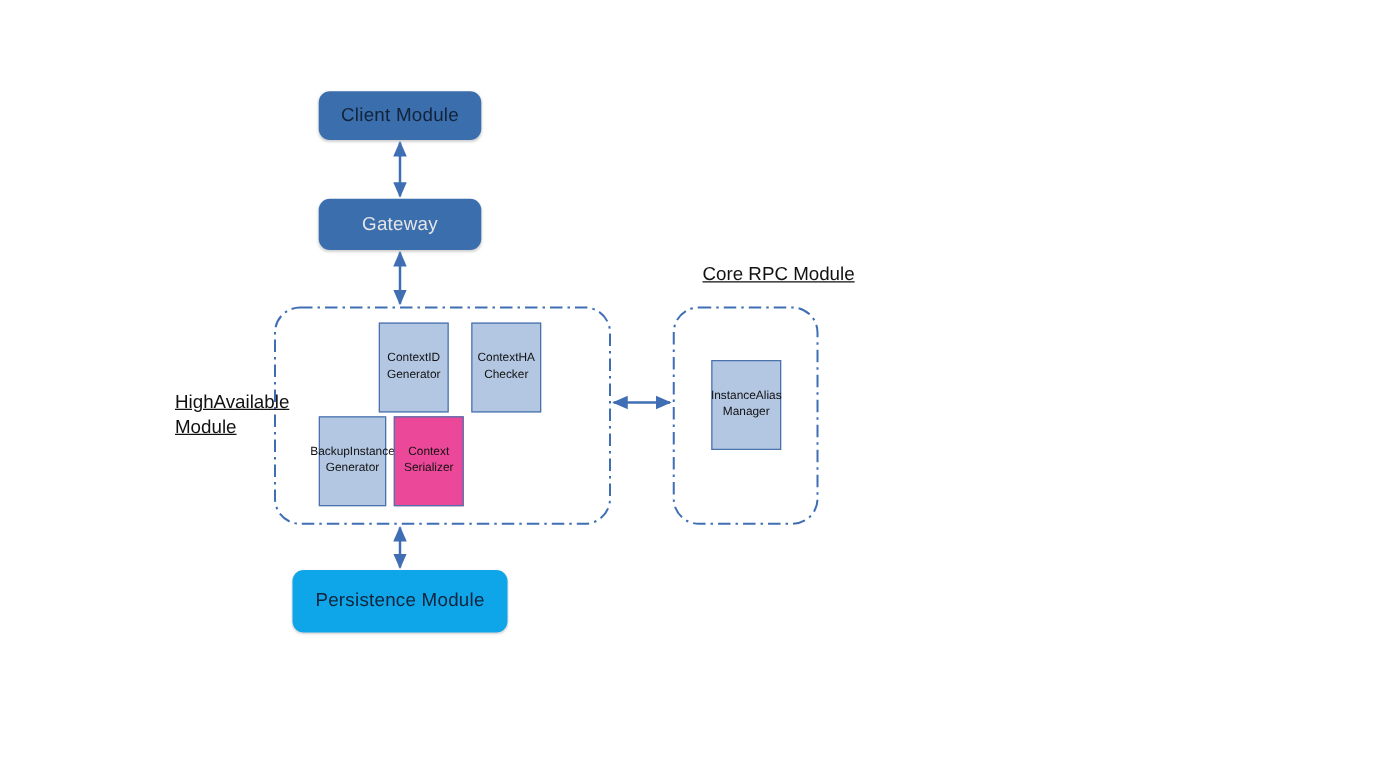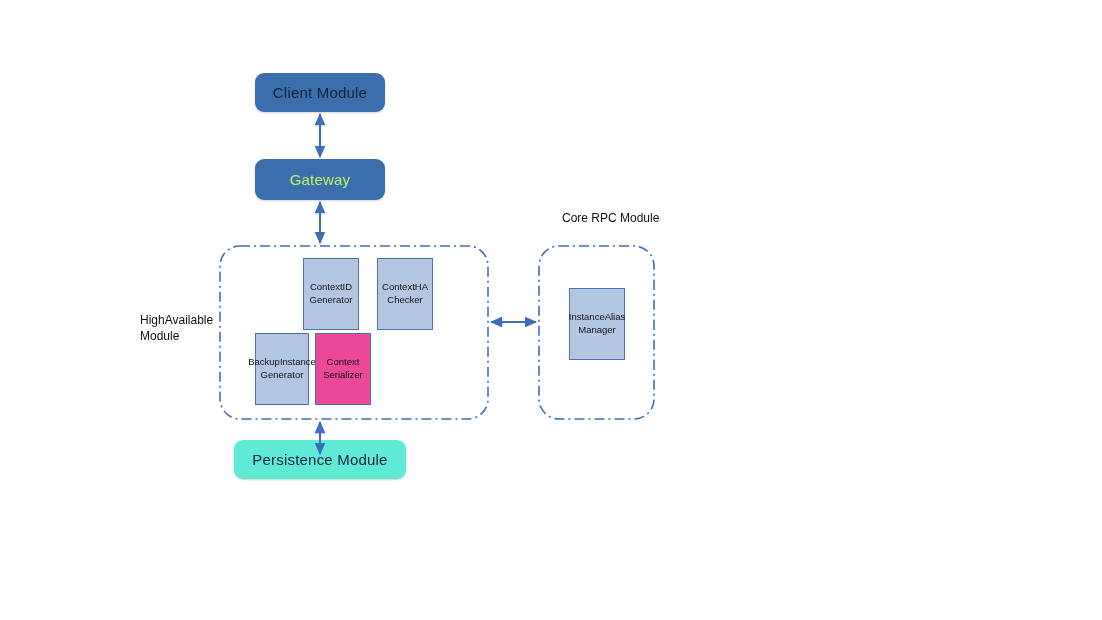--- a/index.html
+++ b/index.html
@@ -66,24 +66,25 @@
     font-size: 9.5px;
     line-height: 1.35;
     color: #111111;
     padding: 0 1px;
     white-space: pre-line;
   }
 
   
   .free-label {
     position: absolute;
-    font-size: 12px;
+    font-size: 15px;
     line-height: 1.35;
     color: #111111;
     white-space: pre-line;
+    text-decoration: underline;
   }
 
   
   #arrows {
     position: absolute;
     left: 0;
     top: 0;
     width: 1102px;
     height: 620px;
     pointer-events: none;
@@ -108,24 +109,24 @@
 
   <div class="free-label" id="lbl-ha" style="left: 140px; top: 312px; color: rgb(17, 17, 17);">HighAvailable
 Module</div>
   <div class="free-label" id="lbl-rpc" style="left: 562px; top: 210px; color: rgb(17, 17, 17);">Core RPC Module</div>
 
   <div class="module-box" id="m-client" style="left: 255px; top: 73px; width: 130px; height: 39px; background: rgb(58, 110, 173); font-size: 15px;">
     <span class="label" style="color: rgb(19, 35, 58);">Client Module</span>
   </div>
 
   <div class="module-box" id="m-gateway" style="left: 255px; top: 159px; width: 130px; height: 41px; background: rgb(58, 110, 173); font-size: 15px;">
-    <span class="label" style="color: #bef264;">Gateway</span>
+    <span class="label" style="color: #e5e5e5;">Gateway</span>
   </div>
 
-  <div class="module-box" id="m-persistence" style="left: 234px; top: 440px; width: 172px; height: 39px; background: #5eead4; font-size: 15px;">
+  <div class="module-box" id="m-persistence" style="left: 234px; top: 456px; width: 172px; height: 50px; background: #0ea5e9; font-size: 15px;">
     <span class="label" style="color: rgb(19, 35, 58);">Persistence Module</span>
   </div>
 
 
   <div class="comp-box" id="k-ctxidgen" style="left: 303px; top: 258px; width: 54px; height: 70px; background: rgb(179, 198, 226); border-color: rgb(74, 114, 173);">
     <span class="label">ContextID
 Generator</span>
   </div>
 
   <div class="comp-box" id="k-ctxhachk" style="left: 377px; top: 258px; width: 54px; height: 70px; background: rgb(179, 198, 226); border-color: rgb(74, 114, 173);">

